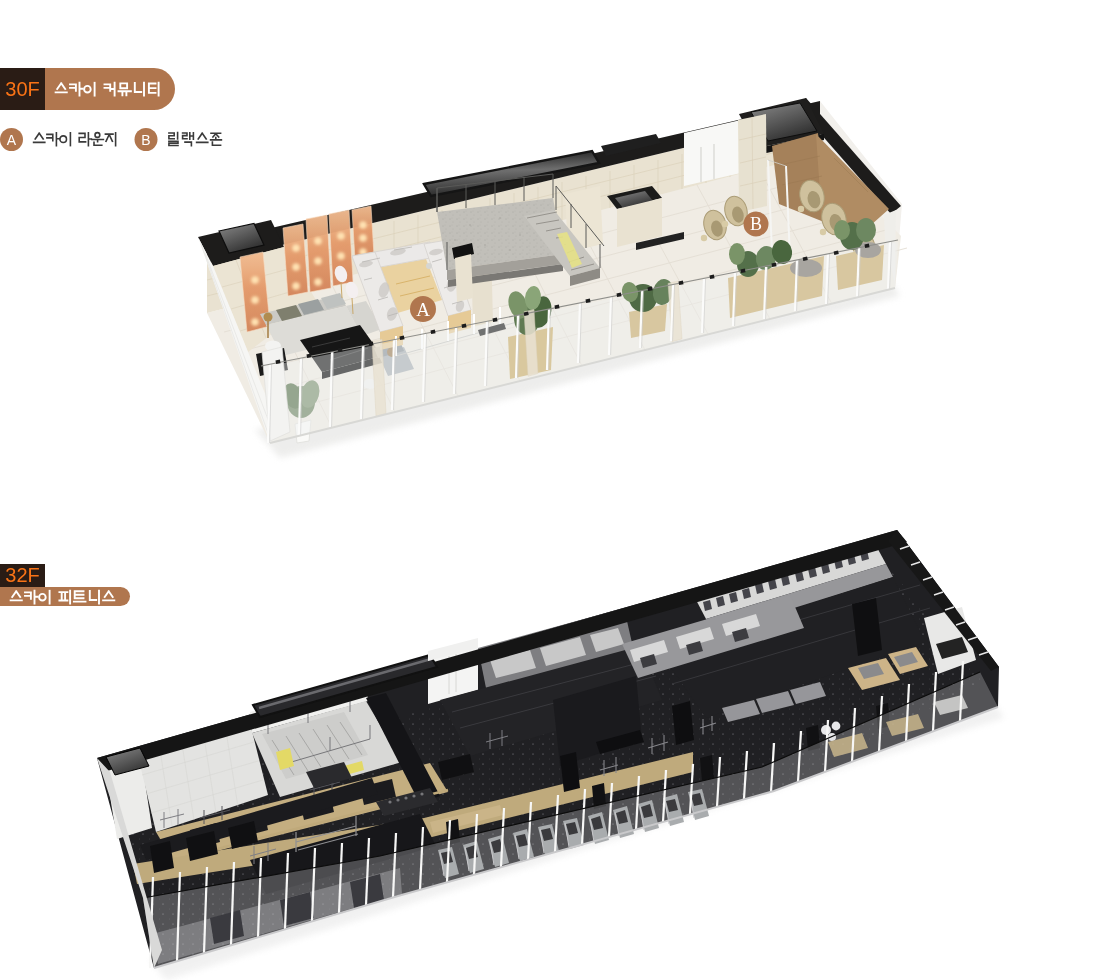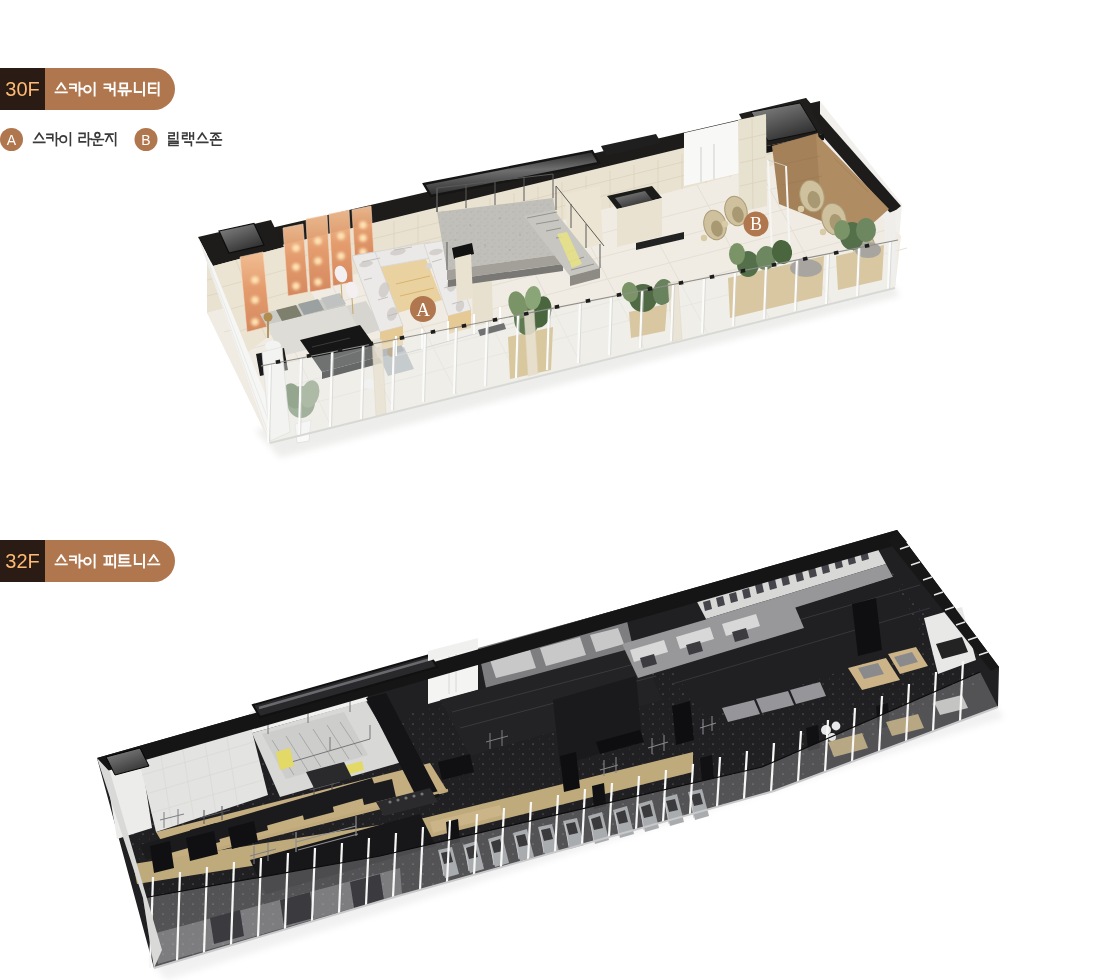--- a/index.html
+++ b/index.html
@@ -1,18 +1,18 @@
 <!DOCTYPE html>
 <html><head>
 <meta charset="utf-8">
 <style>
   html,body{margin:0;padding:0;background:#ffffff;width:1100px;height:980px;overflow:hidden;}
   body{font-family:"Liberation Sans", sans-serif;position:relative;}
   .badge{position:absolute;left:0;height:42px;display:flex;}
-  .badge .fl{width:45px;height:42px;background:#2a1c15;color:#fdba74;font-size:20px;
+  .badge .fl{width:45px;height:42px;background:#2a1c15;color:#f97316;font-size:20px;
     display:flex;align-items:center;justify-content:center;letter-spacing:0px;}
   .badge .ko{width:130px;height:42px;background:#b0764e;border-radius:0 21px 21px 0;
     display:flex;align-items:center;}
 </style>
 </head>
 <body>
 
 <svg width="0" height="0" style="position:absolute">
 <defs>
   <g id="g_seu" stroke-linecap="square" fill="none">
@@ -100,21 +100,21 @@
 
     <g color="#3a3a3a" stroke="#3a3a3a" stroke-width="1.6" transform="translate(167,4)">
       <use href="#g_ril" x="0" y="0"></use>
         <use href="#g_rek" x="14" y="0"></use>
         <use href="#g_seu" x="28" y="0"></use>
         <use href="#g_jon" x="42" y="0"></use>
     </g>
   </svg>
 </div>
 
-<div class="badge" style="top:540px;">
+<div class="badge" style="top:564px;flex-direction:column;">
   <div class="fl">32F</div>
   <div class="ko">
     <svg width="120" height="16" viewBox="0 0 120 16" style="margin-left:9px" color="#fff" stroke="#fff" stroke-width="1.9">
       <use href="#g_seu" x="0" y="1"></use>
         <use href="#g_ka" x="14.5" y="1"></use>
         <use href="#g_i" x="29" y="1"></use>
       <use href="#g_pi" x="49" y="1"></use>
         <use href="#g_teu" x="63.5" y="1"></use>
         <use href="#g_ni" x="78" y="1"></use>
         <use href="#g_seu" x="92.5" y="1"></use>

